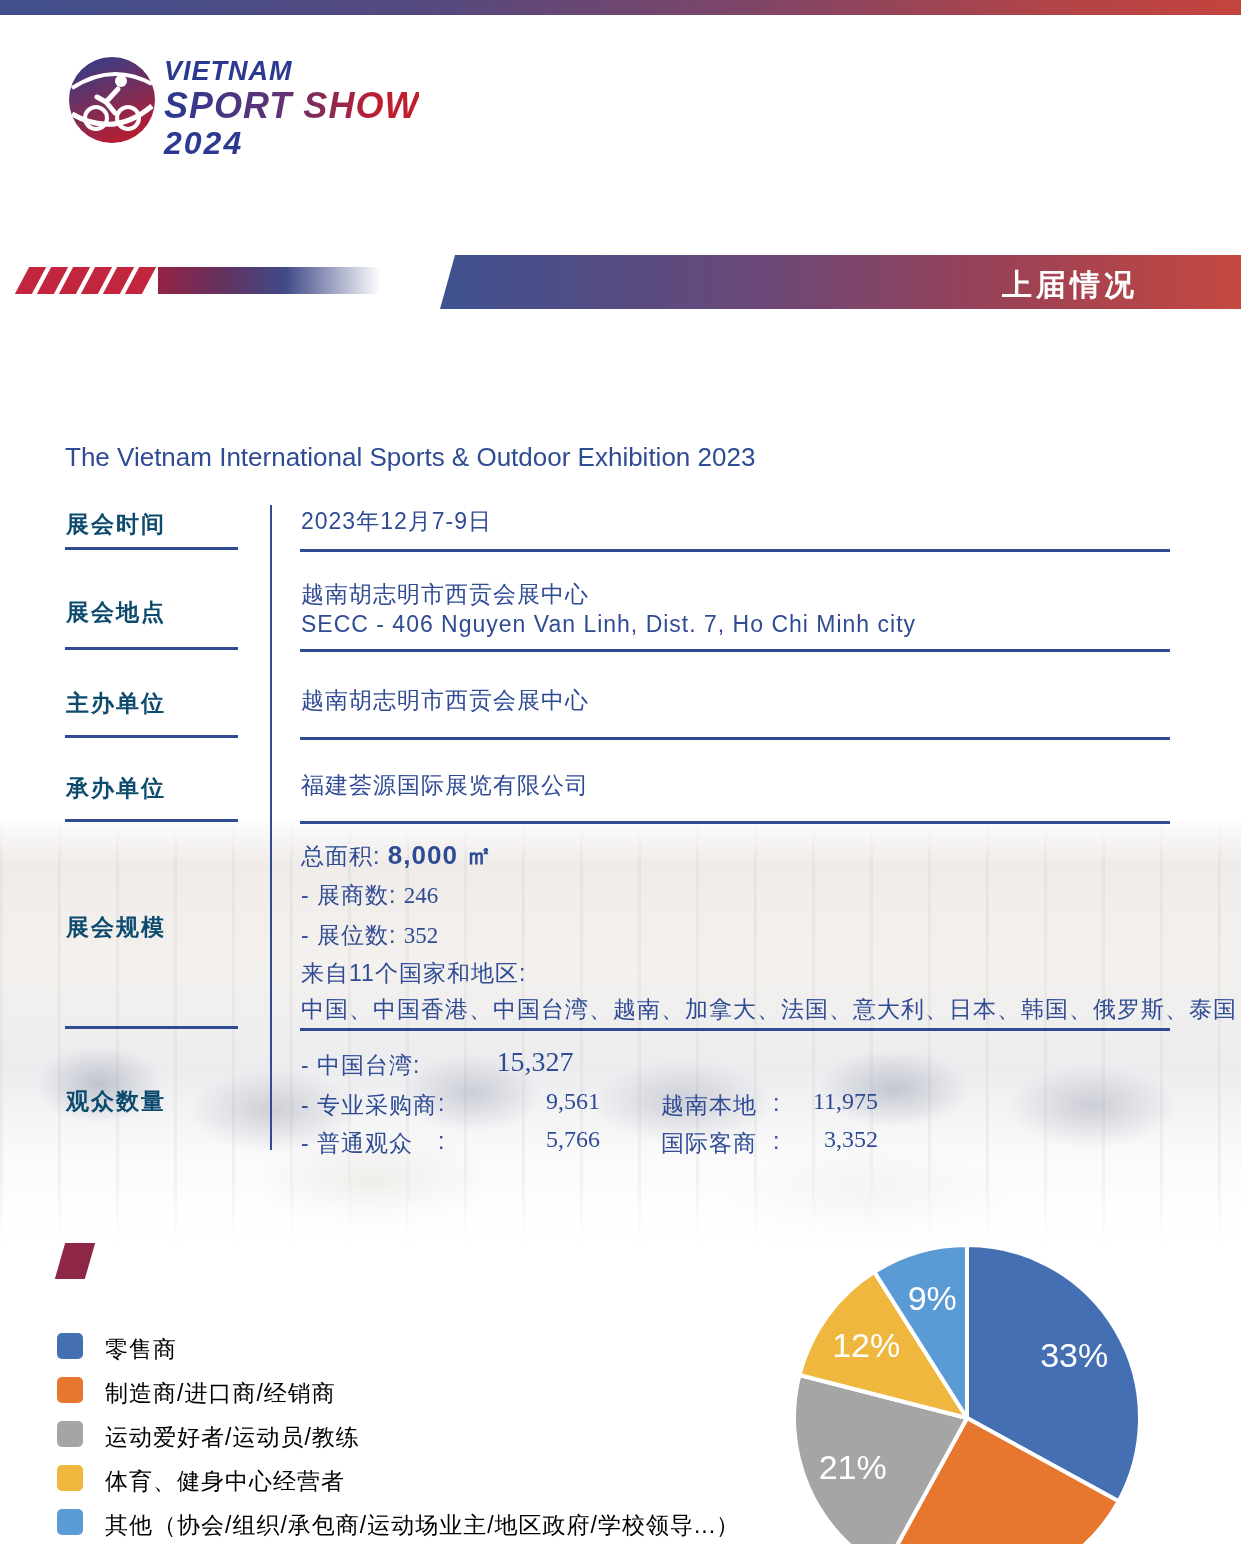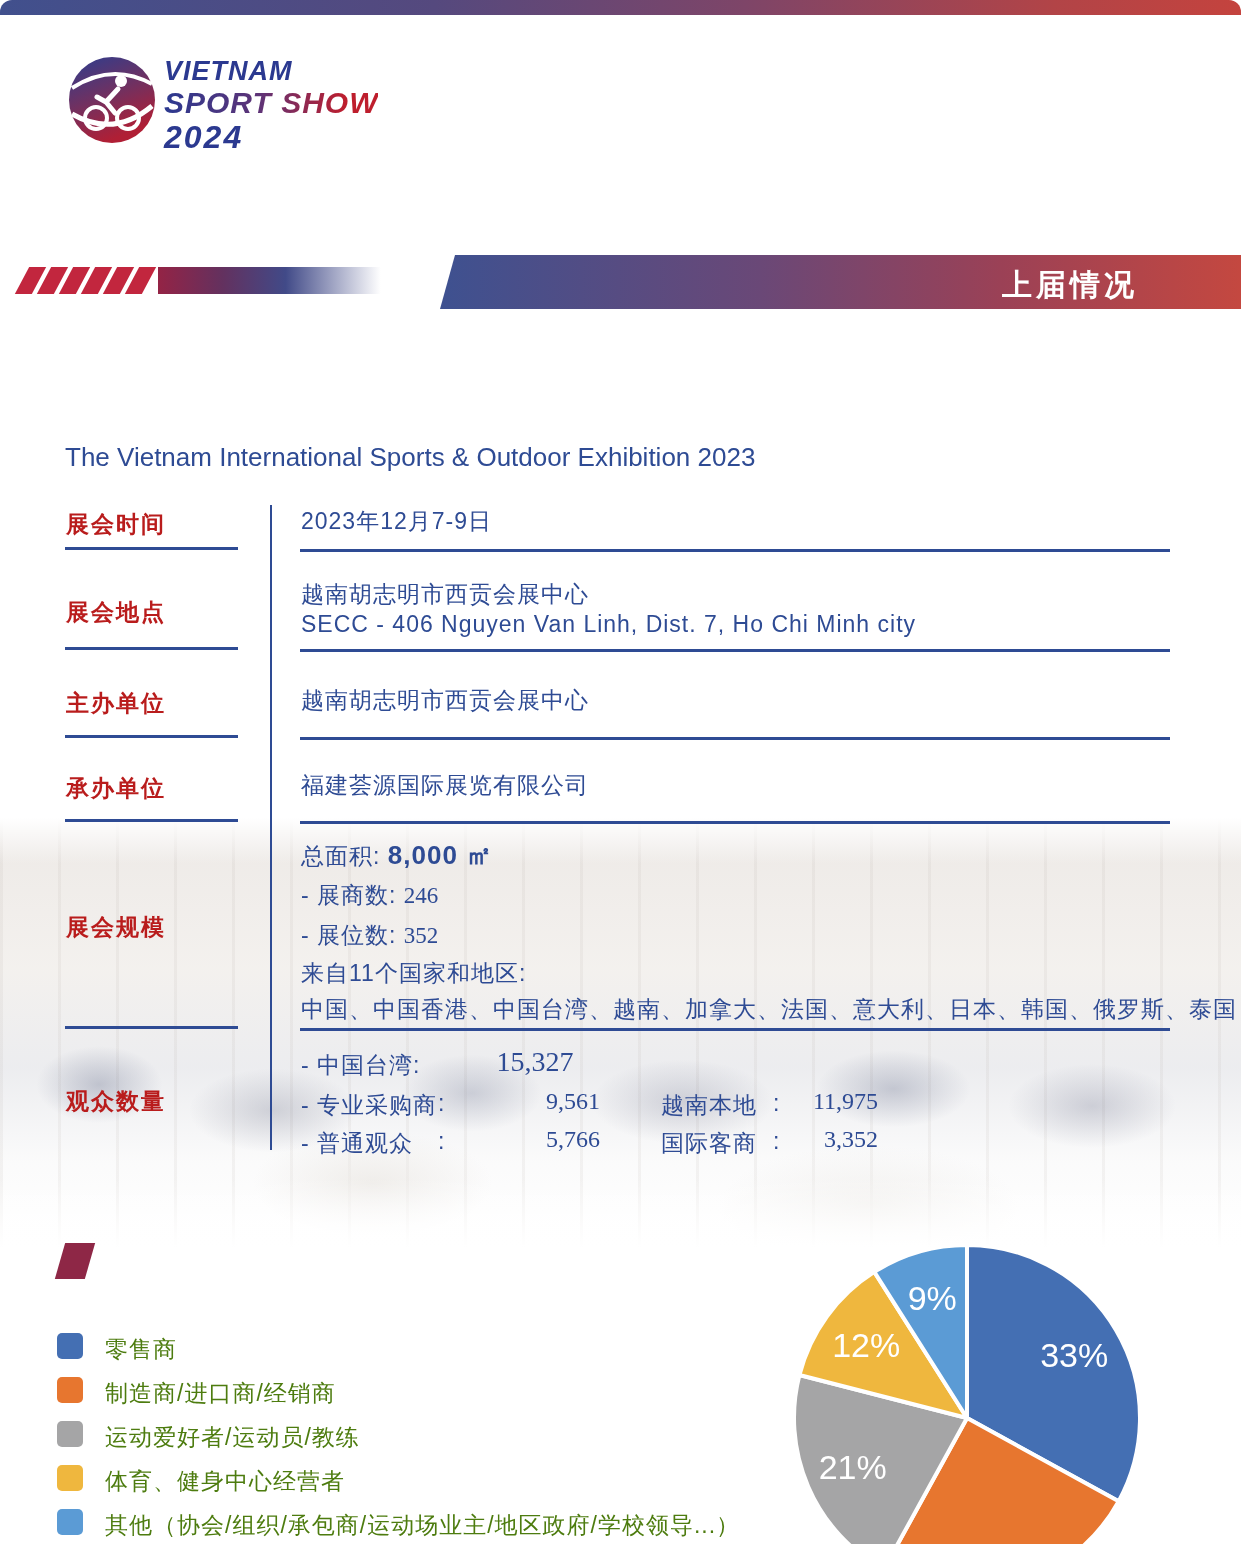--- a/index.html
+++ b/index.html
@@ -1,38 +1,38 @@
 <!DOCTYPE html>
 <html><head>
 <meta charset="utf-8">
 <style>
   * { margin:0; padding:0; box-sizing:border-box; }
   html,body { background:#ffffff; }
   body { font-family:"Liberation Sans", sans-serif; }
-  .page { position:relative; width:1241px; height:1544px; background:#fff; overflow:hidden;border-radius:12px; }
+  .page { position:relative; width:1241px; height:1544px; background:#fff; overflow:hidden; }
 
   
   .top-strip { position:absolute; left:0; top:0; width:1241px; height:15px;
     background:linear-gradient(90deg,#41508d 0%,#55497e 35%,#7e4568 60%,#b24447 85%,#c4433e 100%); }
 
   
   .top-banner { position:absolute; left:540px; top:14px; width:701px; height:150px;
     background:linear-gradient(90deg,#41528f 0%,#5d4a7e 35%,#8746667 60%,#87466a 60%,#b54450 85%,#c4423c 100%);
     clip-path:polygon(13px 0, 701px 0, 701px 150px, 57px 140px);
     color:#fff; text-align:right; padding-right:50px; }
   .tb-title { position:absolute; right:50px; top:44px; font-size:30px; font-weight:400; letter-spacing:2px; color:#fff; white-space:nowrap; }
   .tb-dates { position:absolute; right:55px; top:92px; font-size:28px; font-weight:400; color:#fff;
     font-family:"Liberation Serif", serif; letter-spacing:1px; }
 
   
   .logo { position:absolute; left:68px; top:52px; width:520px; height:120px; }
   .logo-badge { position:absolute; left:0; top:4px; }
   .logo-text { position:absolute; left:96px; top:6px; font-style:italic; font-weight:800; line-height:1; }
   .logo-l1 { font-size:27px; color:#2b3990; letter-spacing:1px; }
-  .logo-l2 { font-size:30px; margin-top:3px; letter-spacing:1px;
+  .logo-l2 { font-size:36px; margin-top:3px; letter-spacing:1px;
     background:linear-gradient(90deg,#2b3990 0%,#5f3376 45%,#be1e2d 85%);
     -webkit-background-clip:text; background-clip:text; color:transparent; }
   .logo-l3 { font-size:32px; margin-top:3px; color:#2b3990; letter-spacing:2px; }
 
   
   .slashes { position:absolute; left:10px; top:267px; height:27px; }
   .slash { position:absolute; top:0; width:17px; height:27px; background:#c2263e; transform:skewX(-28deg); }
   .fade-bar { position:absolute; left:148px; top:0; width:232px; height:27px;
     background:linear-gradient(90deg,#94234526 0, #942345 0%, #63315f 28%, #414a88 55%, rgba(65,74,136,0.0) 96%); }
   .section-banner { position:absolute; left:440px; top:255px; width:801px; height:54px;
@@ -59,40 +59,40 @@
       repeating-linear-gradient(90deg, rgba(165,155,148,.10) 0 3px, rgba(0,0,0,0) 3px 58px),
       linear-gradient(180deg, rgba(212,203,196,.42) 0%, rgba(223,216,208,.36) 35%, rgba(182,184,194,.26) 58%, rgba(228,228,230,.16) 80%, rgba(255,255,255,0) 100%);
   }
   .photo-bg::before { content:""; position:absolute; left:0; top:0; width:100%; height:46px;
     background:linear-gradient(180deg,#ffffff, rgba(255,255,255,0)); }
   .photo-bg::after { content:""; position:absolute; left:0; bottom:0; width:100%; height:70px;
     background:linear-gradient(0deg,#ffffff, rgba(255,255,255,0)); }
 
   
   .v-divider { position:absolute; left:270px; top:505px; width:2px; height:645px; background:#2e4b94; }
-  .row-label { position:absolute; left:66px; font-size:23px; font-weight:600; color:#b91c1c; letter-spacing:2px; white-space:nowrap; }
+  .row-label { position:absolute; left:66px; font-size:23px; font-weight:600; color:#0c4a6e; letter-spacing:2px; white-space:nowrap; }
   .label-underline { position:absolute; left:65px; width:173px; height:3px; background:#2e4b94; }
   .row-value { position:absolute; left:301px; font-size:23px; font-weight:400; color:#2e4b94; letter-spacing:1px; white-space:nowrap; }
   .value-underline { position:absolute; left:300px; width:870px; height:3px; background:#2e4b94; }
   .num { font-family:"Liberation Serif", serif; letter-spacing:0; }
   .area-big { font-weight:700; font-size:26px; }
   .aud-label { position:absolute; font-size:23px; color:#2e4b94; letter-spacing:1px; white-space:nowrap; }
   .aud-colon { position:absolute; font-size:23px; color:#2e4b94; }
   .aud-value { position:absolute; font-size:24px; color:#2e4b94; text-align:right;
     font-family:"Liberation Serif", serif; }
   .aud-total-value { font-size:28px;text-align:center; }
 
   
   .visitor-heading-marker { position:absolute; left:60px; top:1243px; width:30px; height:36px;
     background:#8e2746; transform:skewX(-16deg); }
   .visitor-heading { position:absolute; left:112px; top:1238px; font-size:37px; font-weight:700; color:#2e4b94; letter-spacing:4px; }
   .legend { position:absolute; left:57px; top:1333px; }
   .legend-item { position:absolute; left:0; height:28px; }
   .legend-swatch { position:absolute; left:0; top:0; width:26px; height:26px; border-radius:5px; }
-  .legend-label { position:absolute; left:48px; top:1px; font-size:23px; color:#4d7c0f; white-space:nowrap; letter-spacing:1px; }
+  .legend-label { position:absolute; left:48px; top:1px; font-size:23px; color:#000000; white-space:nowrap; letter-spacing:1px; }
 
   
   .pie-wrap { position:absolute; left:788px; top:1242px; width:358px; height:302px; overflow:hidden; }
 </style>
 </head>
 <body>
 
 <div class="page">
 
   <div class="top-strip"></div>

